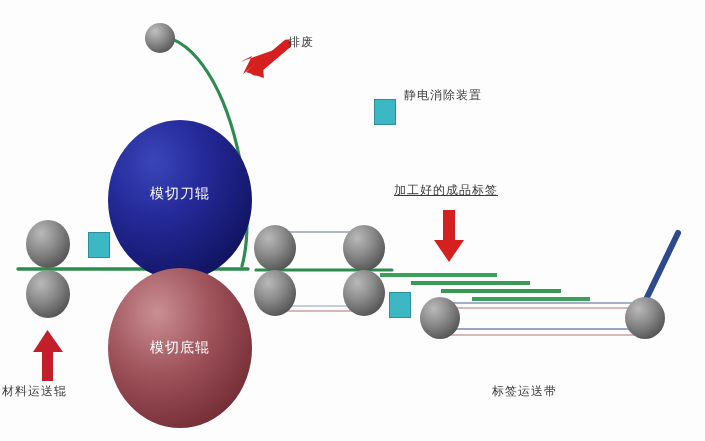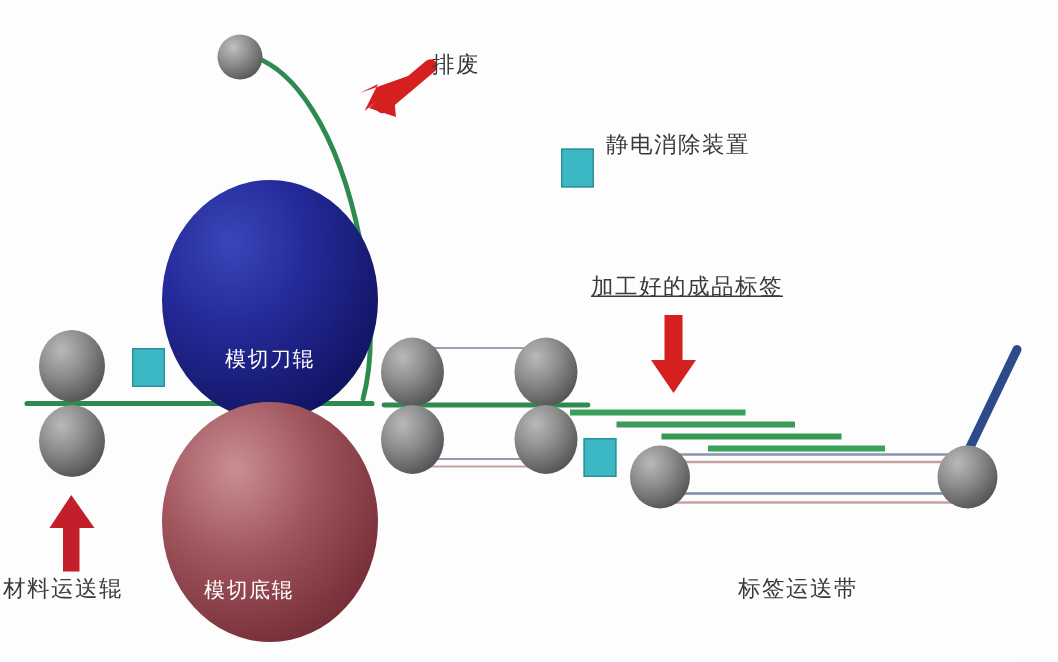--- a/index.html
+++ b/index.html
@@ -19,35 +19,34 @@
     position: absolute;
     left: 0;
     top: 0;
     width: 705px;
     height: 441px;
   }
   .lbl {
     position: absolute;
     color: #3a3a3a;
     font-family: "DejaVu Sans", "Liberation Sans", sans-serif;
-    font-size: 15px;
+    font-size: 12px;
     letter-spacing: 1px;
     white-space: nowrap;
     line-height: 1;
   }
   .roller-text {
     position: absolute;
     color: #ffffff;
-    font-family: Liberation Serif, serif;
+    font-family: Liberation Sans, sans-serif;
     font-size: 14px;
     letter-spacing: 1px;
     white-space: nowrap;
     line-height: 1;
     text-align: center;
-    margin-top: 48px;
   }
   .legend-box {
     position: absolute;
   }
 </style>
 </head>
 <body>
 
 <div id="stage">
 
@@ -141,21 +140,21 @@
   <div class="legend-box" style="left:389px; top:292px; width:20px; height:24px; background:#3cb8c4; border:1.5px solid #2d8f9c;"></div>
 
   <div class="legend-box" style="left:374px; top:99px; width:20px; height:24px; background:#3cb8c4; border:1.5px solid #2d8f9c;"></div>
 
   <div class="lbl" style="left:288px; top:36px;">排废</div>
 
   <div class="lbl" style="left:404px; top:89px;">静电消除装置</div>
 
   <div class="roller-text" style="left:138px; top:186px; width:84px;">模切刀辊</div>
 
-  <div class="roller-text" style="left:124px; top:340px; width:84px;text-align:center;">模切底辊</div>
+  <div class="roller-text" style="left:138px; top:340px; width:84px;text-align:center;">模切底辊</div>
 
 
   <div class="lbl" style="left:394px; top:184px;text-decoration:underline;">加工好的成品标签</div>
 
   <div class="lbl" style="left:492px; top:341px;margin-top:44px;">标签运送带</div>
 
   <div class="lbl" style="left:2px; top:385px;">材料运送辊</div>
 
 </div>
 

